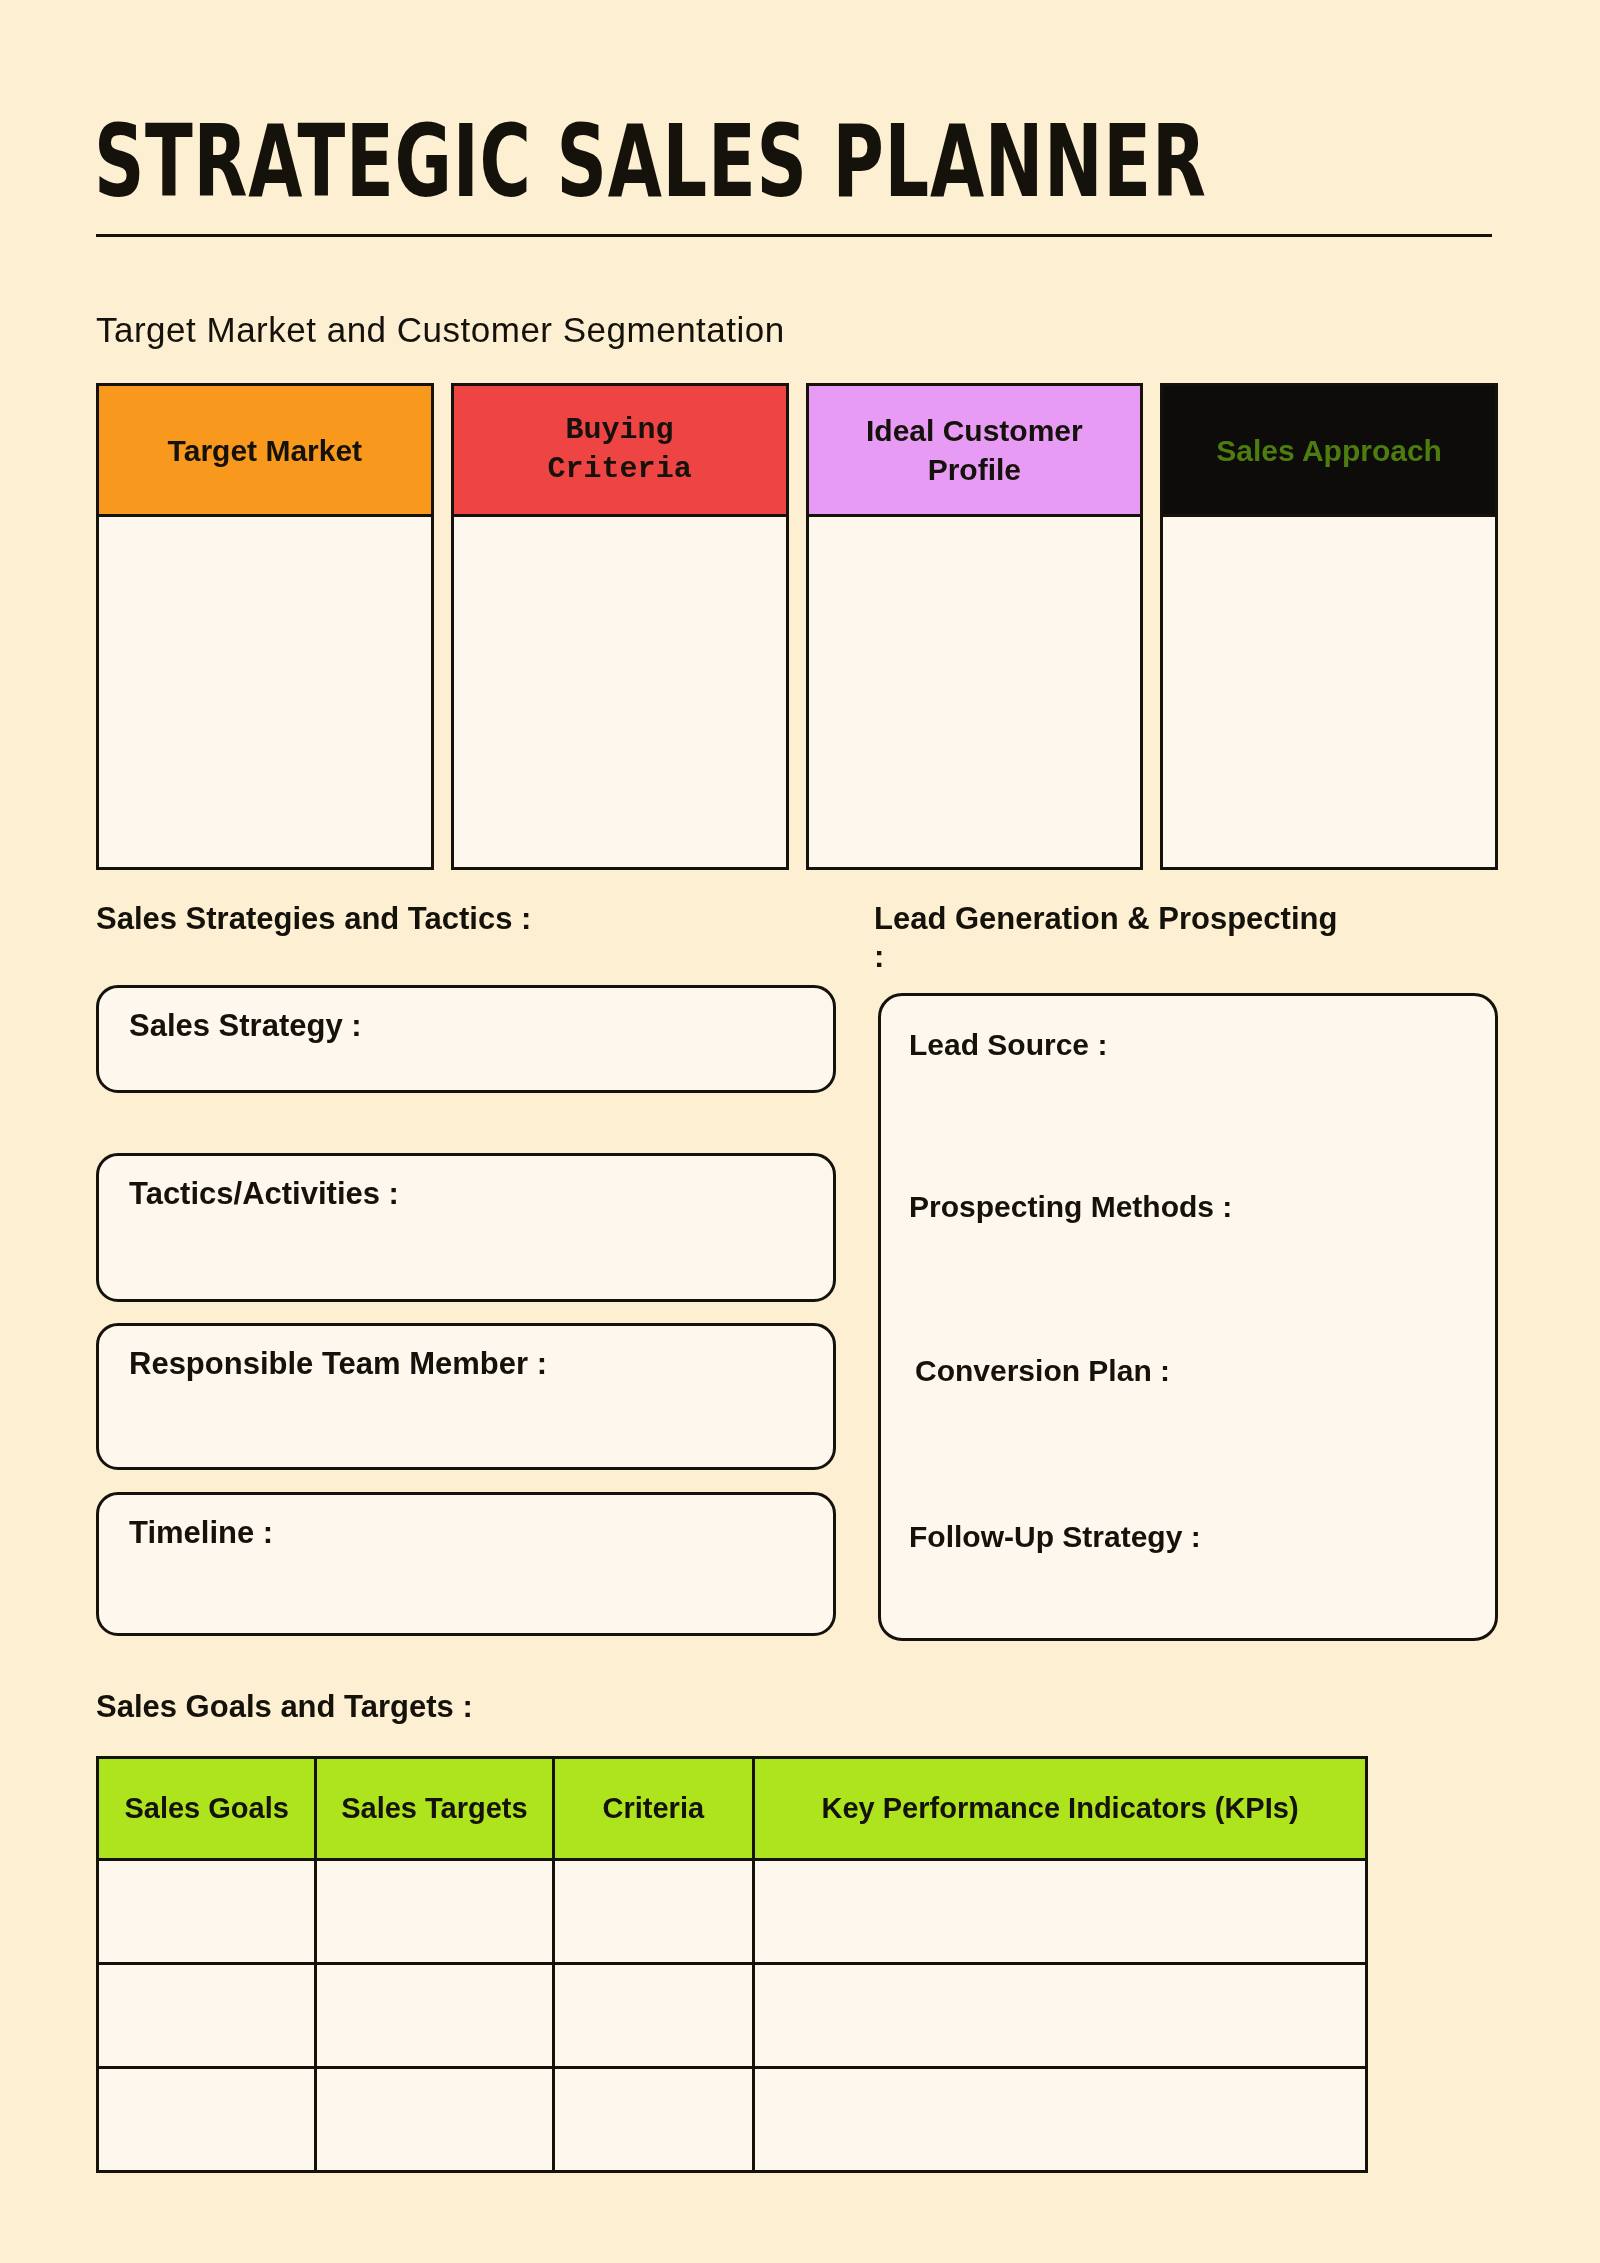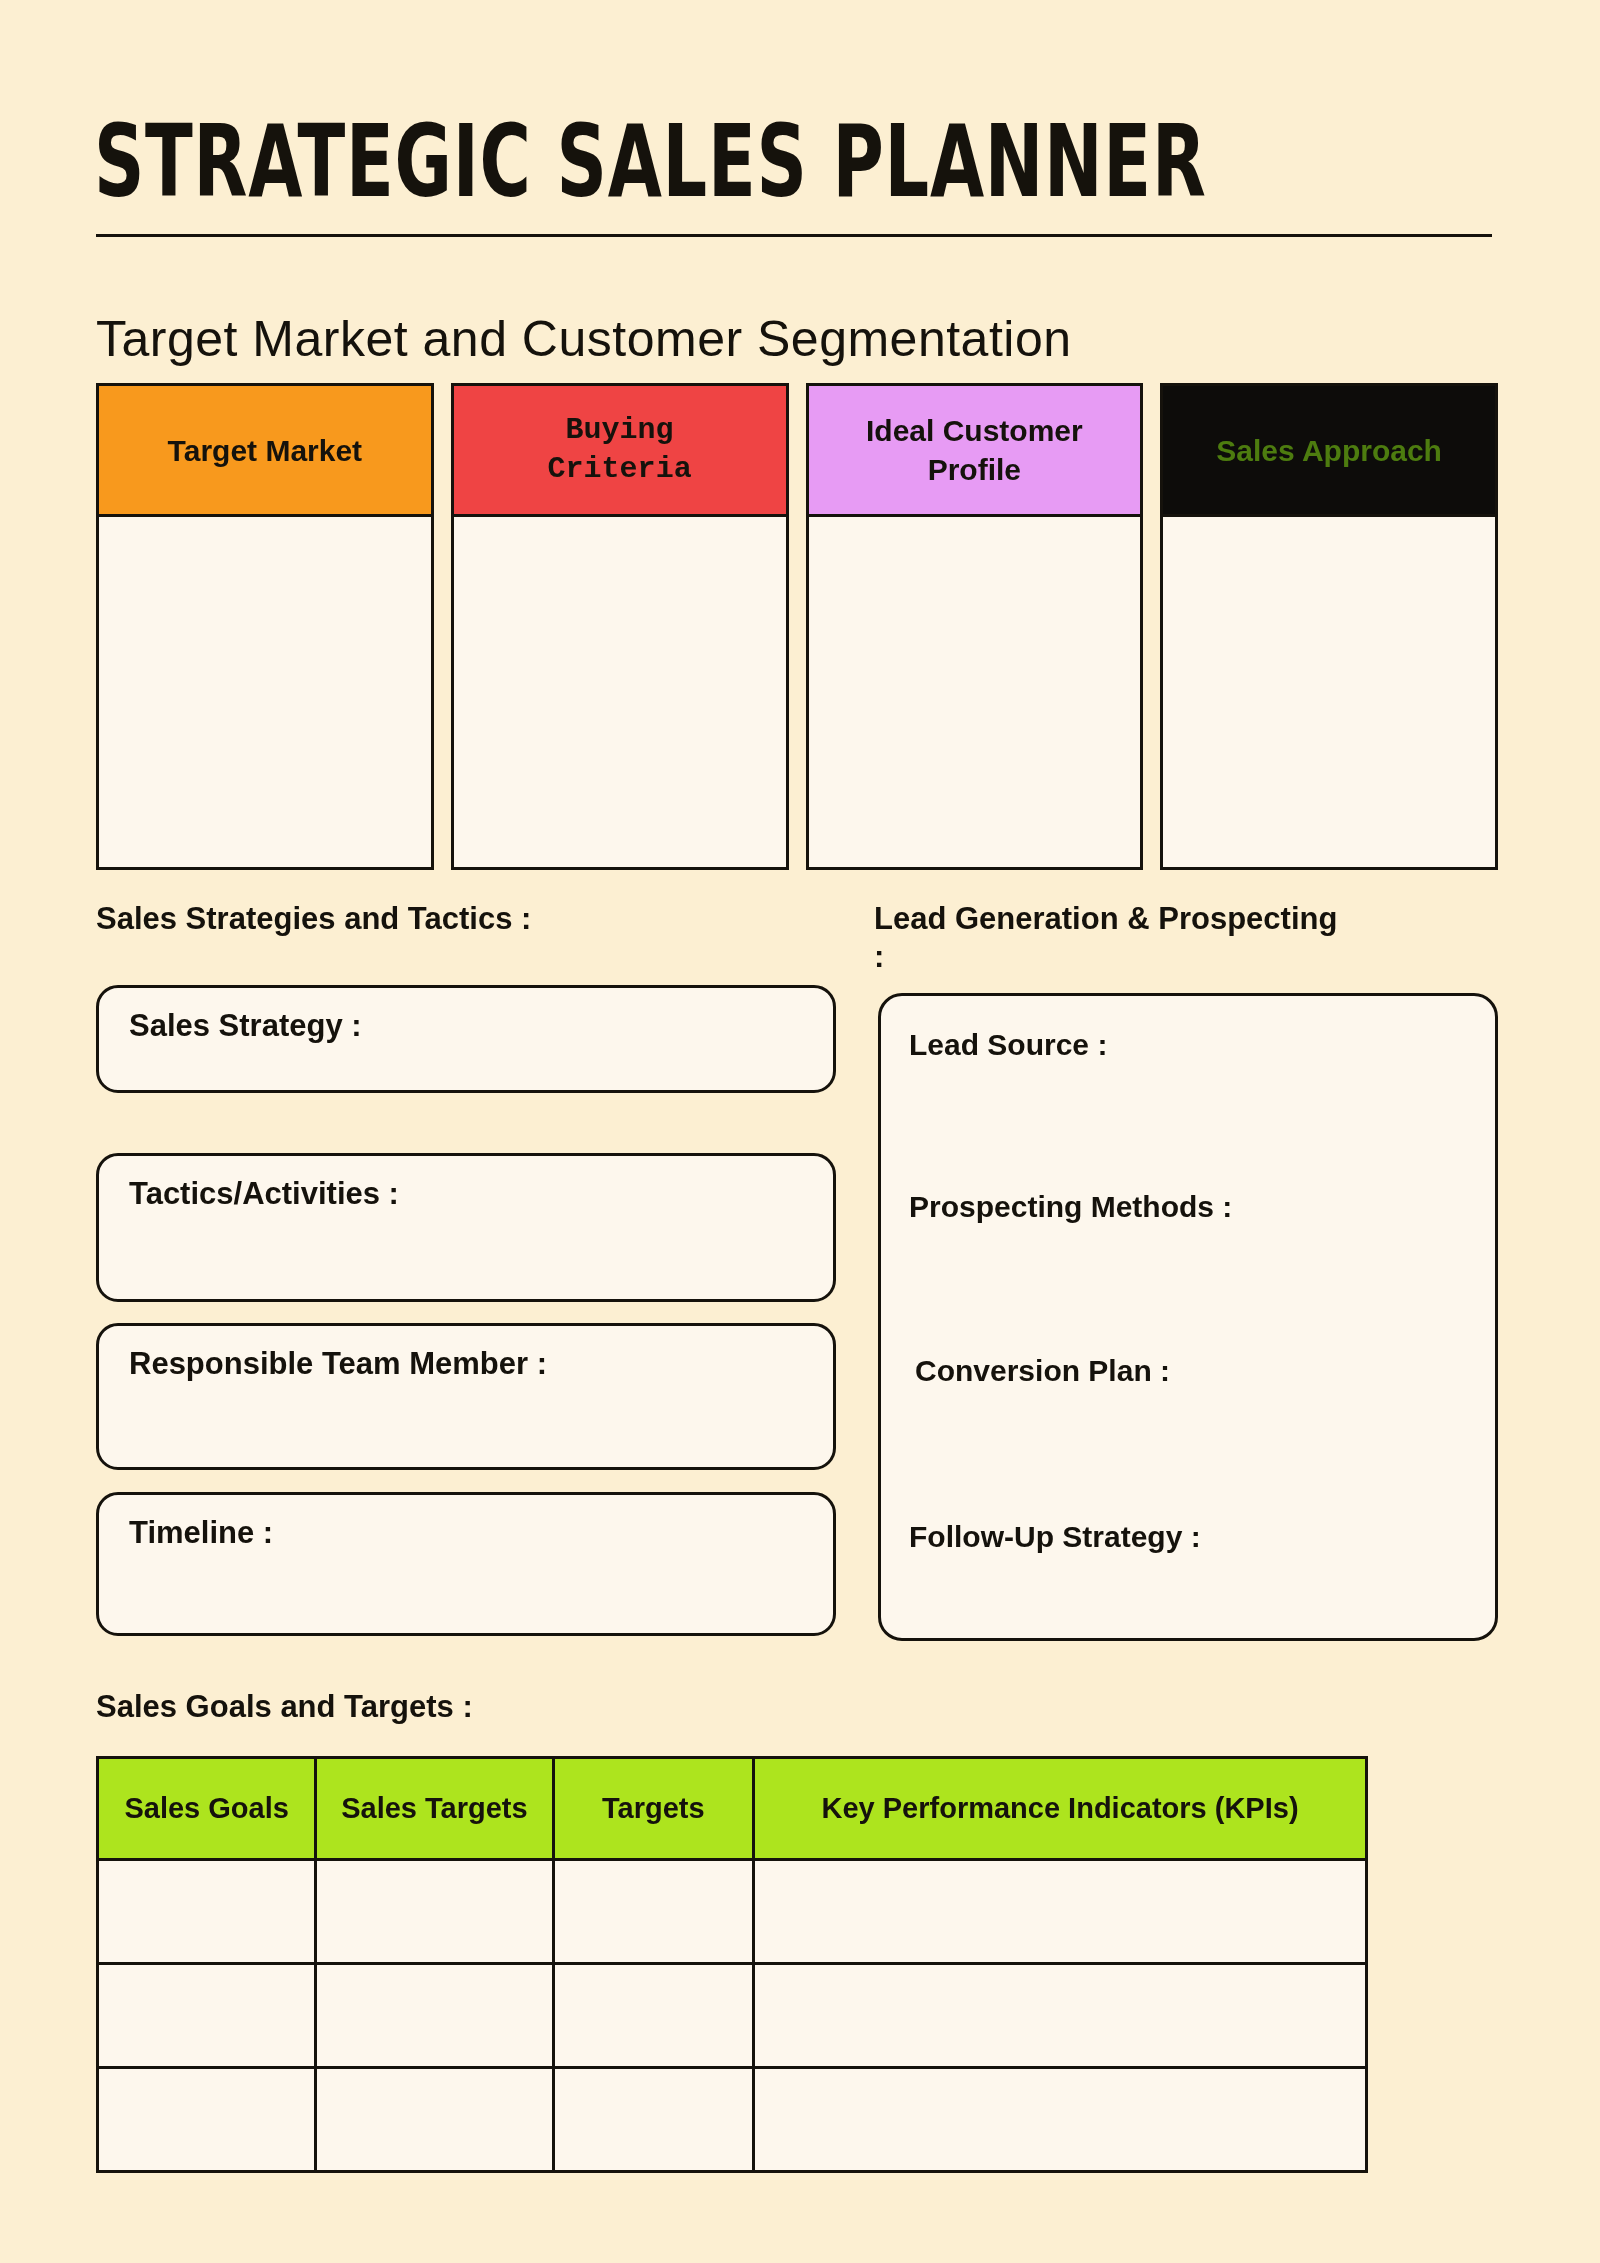--- a/index.html
+++ b/index.html
@@ -33,21 +33,21 @@
   }
   .title-rule{
     position:absolute;
     left:96px; top:234px;
     width:1396px; height:3px;
     background:var(--ink);
   }
   .seg-heading{
     position:absolute;
     left:96px; top:310px;
-    font-size:50px;
+    font-size:35px;
     font-weight:400;
     letter-spacing:0.5px;
   }
   .seg-columns{
     position:absolute;
     left:96px; top:383px;
     width:1402px;
     display:flex;
     gap:17px;
   }
@@ -210,21 +210,21 @@
     <colgroup>
       <col class="col-goals">
         <col class="col-targets">
         <col class="col-timeline">
         <col class="col-kpis">
     </colgroup>
     <thead>
       <tr>
         <th>Sales Goals</th>
         <th>Sales Targets</th>
-        <th>Targets</th>
+        <th>Criteria</th>
         <th>Key Performance Indicators (KPIs)</th>
       </tr>
     </thead>
     <tbody>
       <tr>
         <td></td>
         <td></td>
         <td></td>
         <td></td>
       </tr>

